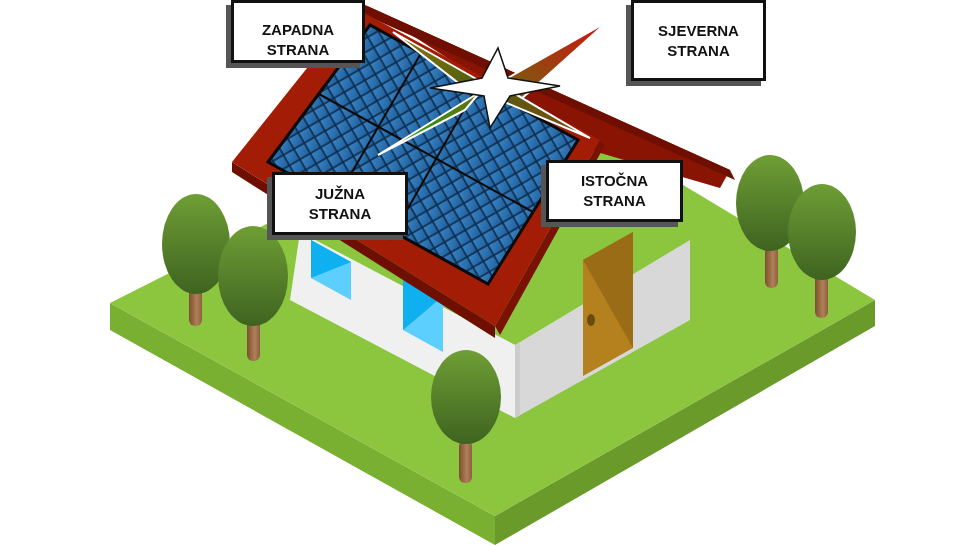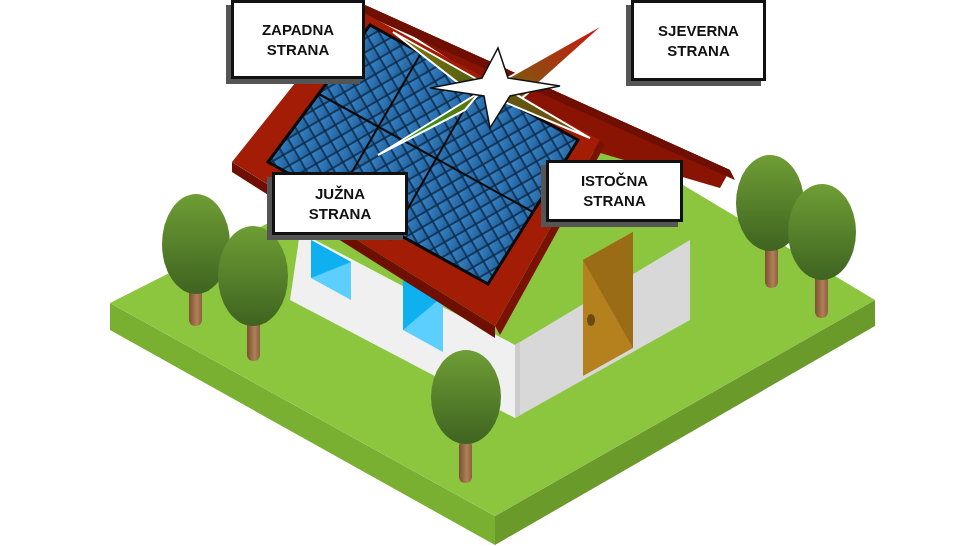--- a/index.html
+++ b/index.html
@@ -125,21 +125,21 @@
     <rect x="815" y="270" width="13" height="48" rx="6" fill="url(#trunkGrad)"></rect>
     <ellipse cx="822" cy="232" rx="34" ry="48" fill="url(#treeGrad)"></ellipse>
   </g>
 
   <g>
     <rect x="459" y="440" width="13" height="43" rx="6" fill="url(#trunkGrad)"></rect>
     <ellipse cx="466" cy="397" rx="35" ry="47" fill="url(#treeGrad)"></ellipse>
   </g>
 </svg>
 
-<div class="label" style="left:231px; top:0px; width:134px; height:79px;">
+<div class="label" style="left:231px; top:0px; width:134px; height:63px;justify-content:flex-end;">
   <span>ZAPADNA</span>
   <span>STRANA</span>
 </div>
 
 <div class="label" style="left:631px; top:0px; width:135px; height:81px;">
   <span>SJEVERNA</span>
   <span>STRANA</span>
 </div>
 
 <div class="label" style="left:272px; top:172px; width:136px; height:63px;">

